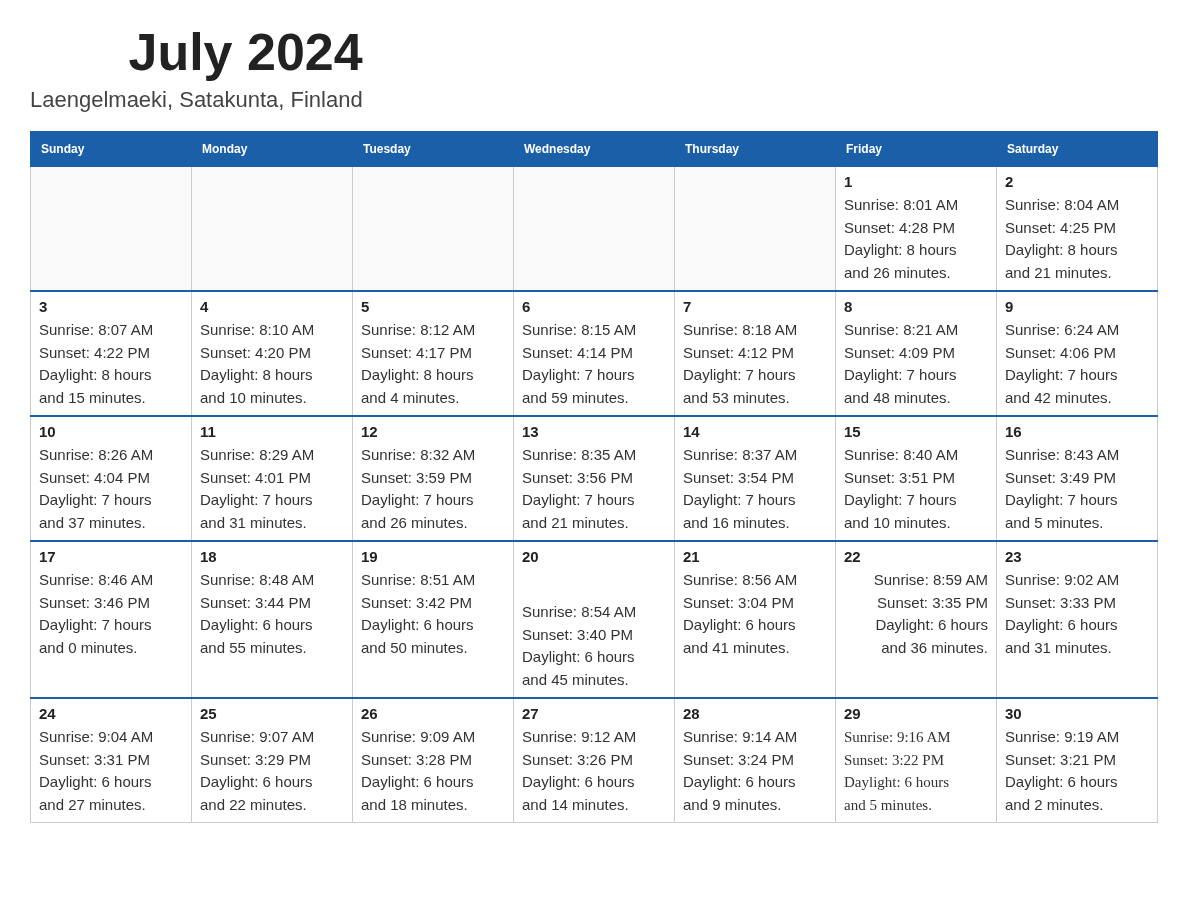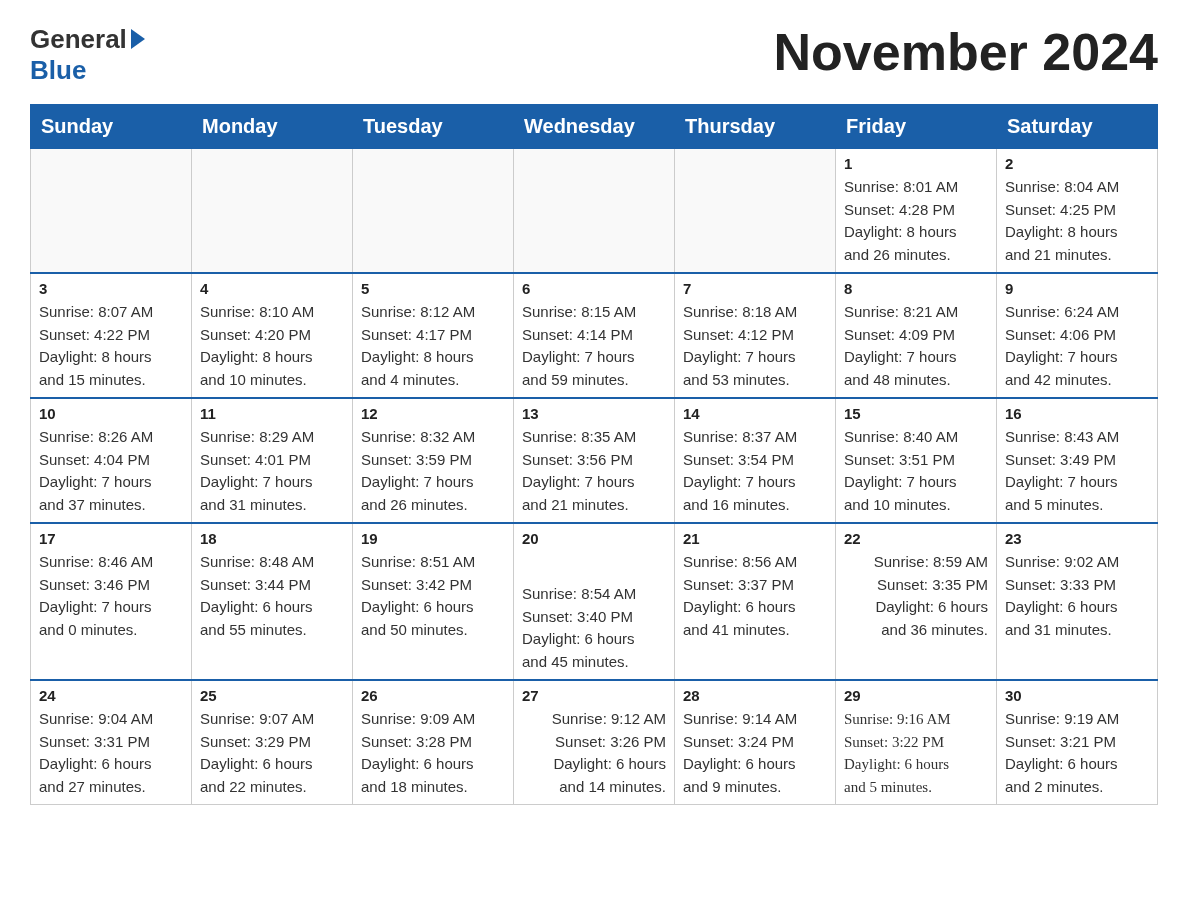--- a/index.html
+++ b/index.html
@@ -59,21 +59,21 @@
       margin-top: 6px;
     }
     .calendar-table {
       width: 100%;
       border-collapse: collapse;
       table-layout: fixed;
     }
     .calendar-table thead tr th {
       background-color: #1a5fa8;
       color: #fff;
-      font-size: 20px;
+      font-size: 12px;
       font-weight: bold;
       padding: 10px 10px;
       text-align: left;
       border: 1px solid #1a5fa8;
     }
     .calendar-table tbody tr td {
       vertical-align: top;
       border: 1px solid #ccc;
       padding: 6px 8px;
       font-size: 13px;
@@ -95,29 +95,23 @@
       line-height: 1.5;
     }
     .row-divider td {
       border-top: 2px solid #1a5fa8 !important;
     }
   </style>
 </head>
 <body>
 
 <div class="header-row">
-  <div class="logo">
-    <div class="logo-text-general">
-      <span>General</span>
-      <span class="logo-arrow"></span>
-    </div>
-    <div class="logo-blue">Blue</div>
-  </div>
   <div class="title-section">
-    <div class="month-title">November 2024</div>
+    <div class="month-title">July 2024</div>
+    <div class="location-title">Laengelmaeki, Satakunta, Finland</div>
   </div>
 </div>
 
 <table class="calendar-table">
   <thead>
     <tr>
     <th>Sunday</th>
         <th>Monday</th>
         <th>Tuesday</th>
         <th>Wednesday</th>
@@ -275,21 +269,21 @@
         <td>
           <div class="day-number">20</div>
           <div class="day-info" style="white-space: pre-line; margin-top: 36px;">Sunrise: 8:54 AM
 Sunset: 3:40 PM
 Daylight: 6 hours
 and 45 minutes.</div>
         </td>
         <td>
           <div class="day-number">21</div>
           <div class="day-info" style="white-space: pre-line;">Sunrise: 8:56 AM
-Sunset: 3:37 PM
+Sunset: 3:04 PM
 Daylight: 6 hours
 and 41 minutes.</div>
         </td>
         <td>
           <div class="day-number">22</div>
           <div class="day-info" style="white-space: pre-line; text-align: right;">Sunrise: 8:59 AM
 Sunset: 3:35 PM
 Daylight: 6 hours
 and 36 minutes.</div>
         </td>
@@ -318,21 +312,21 @@
         </td>
         <td>
           <div class="day-number">26</div>
           <div class="day-info" style="white-space: pre-line;">Sunrise: 9:09 AM
 Sunset: 3:28 PM
 Daylight: 6 hours
 and 18 minutes.</div>
         </td>
         <td>
           <div class="day-number">27</div>
-          <div class="day-info" style="white-space: pre-line; text-align: right;">Sunrise: 9:12 AM
+          <div class="day-info" style="white-space: pre-line;">Sunrise: 9:12 AM
 Sunset: 3:26 PM
 Daylight: 6 hours
 and 14 minutes.</div>
         </td>
         <td>
           <div class="day-number">28</div>
           <div class="day-info" style="white-space: pre-line;">Sunrise: 9:14 AM
 Sunset: 3:24 PM
 Daylight: 6 hours
 and 9 minutes.</div>

